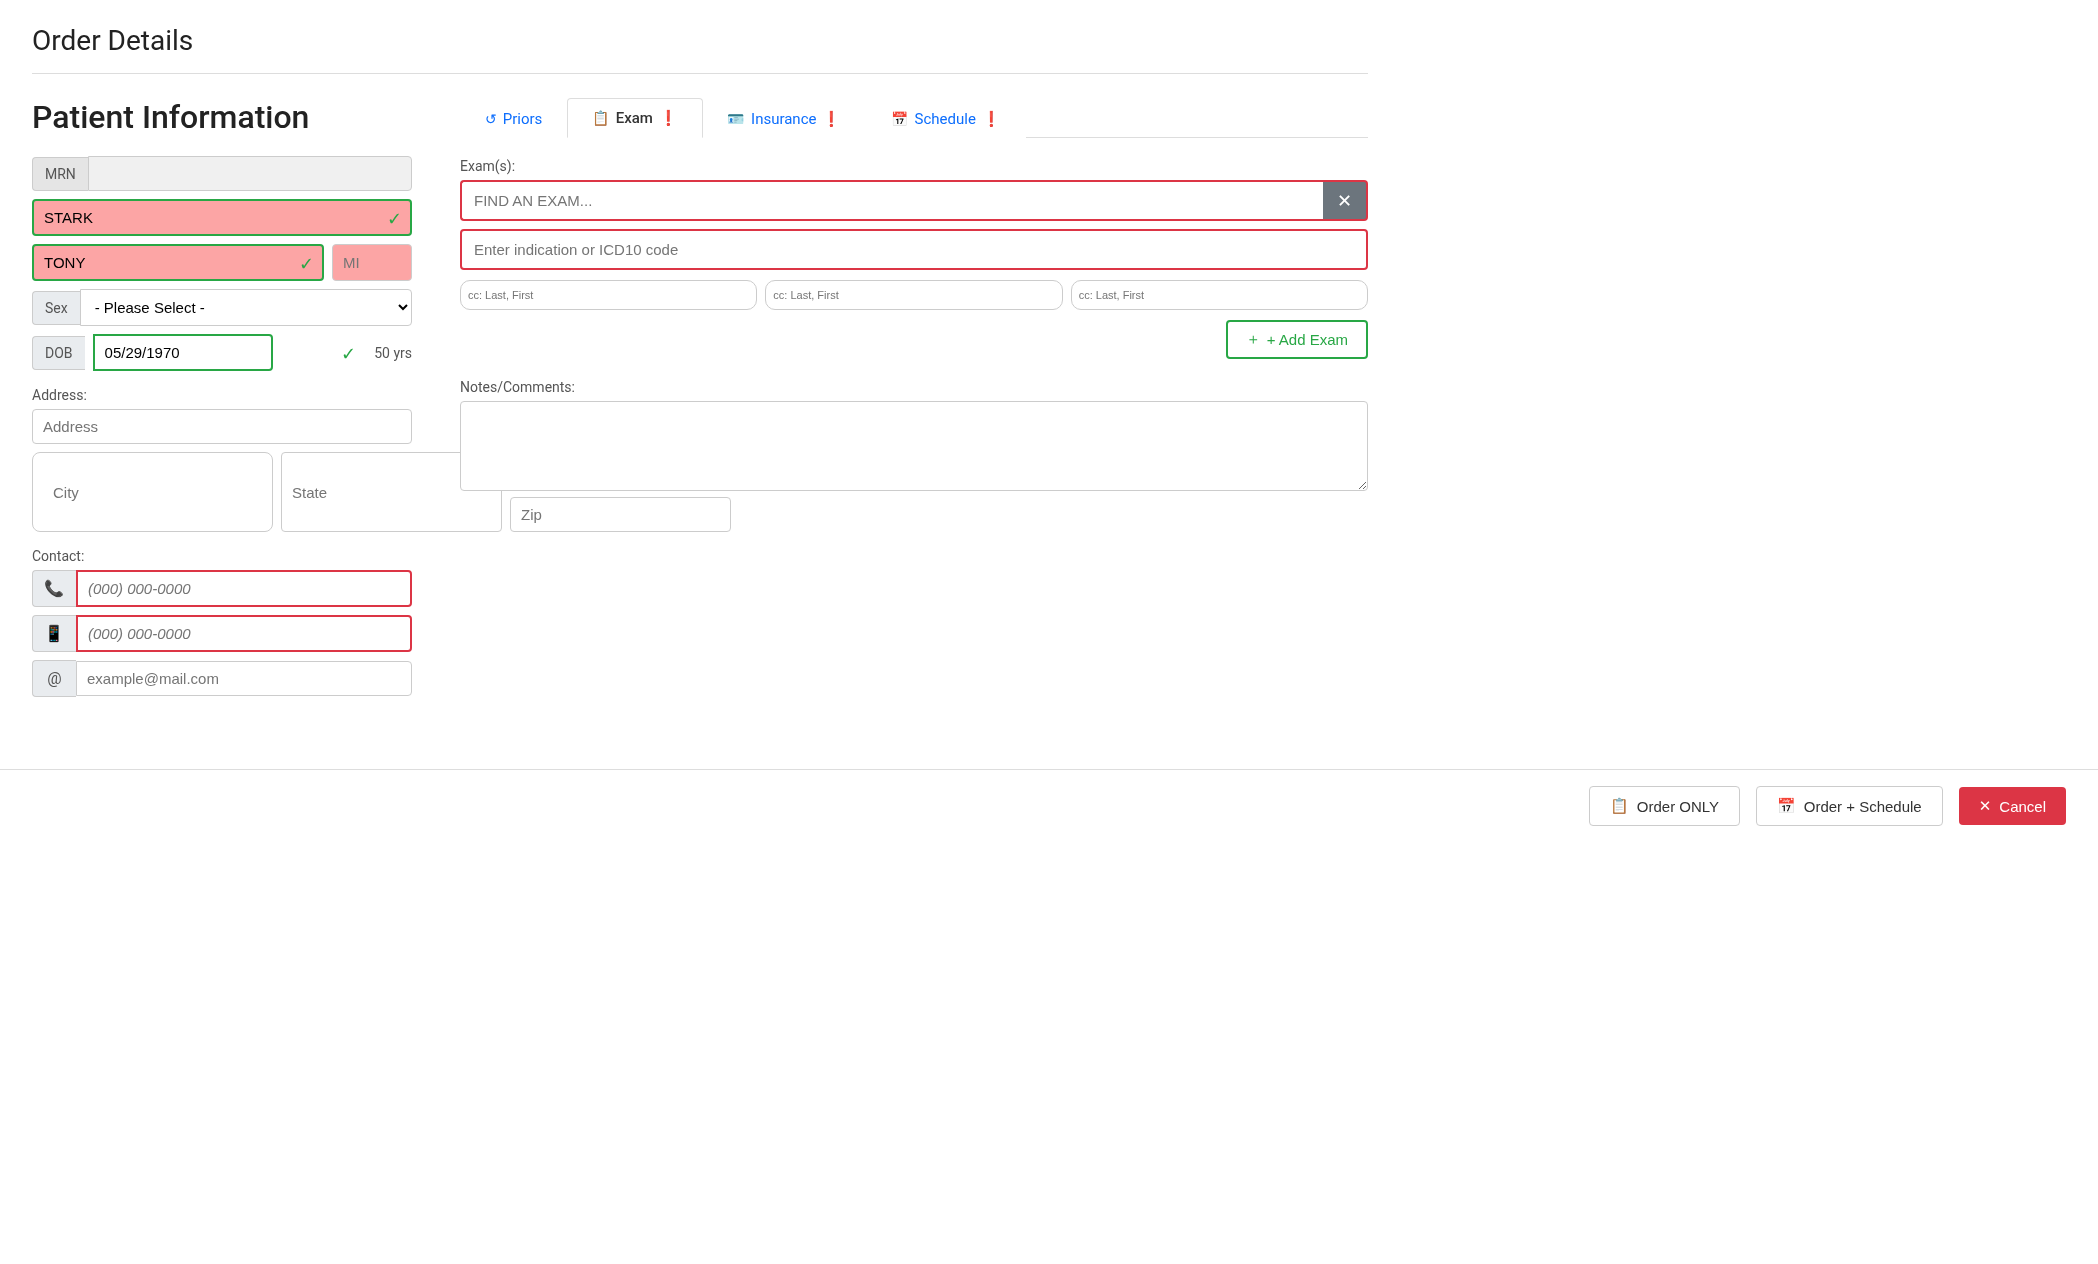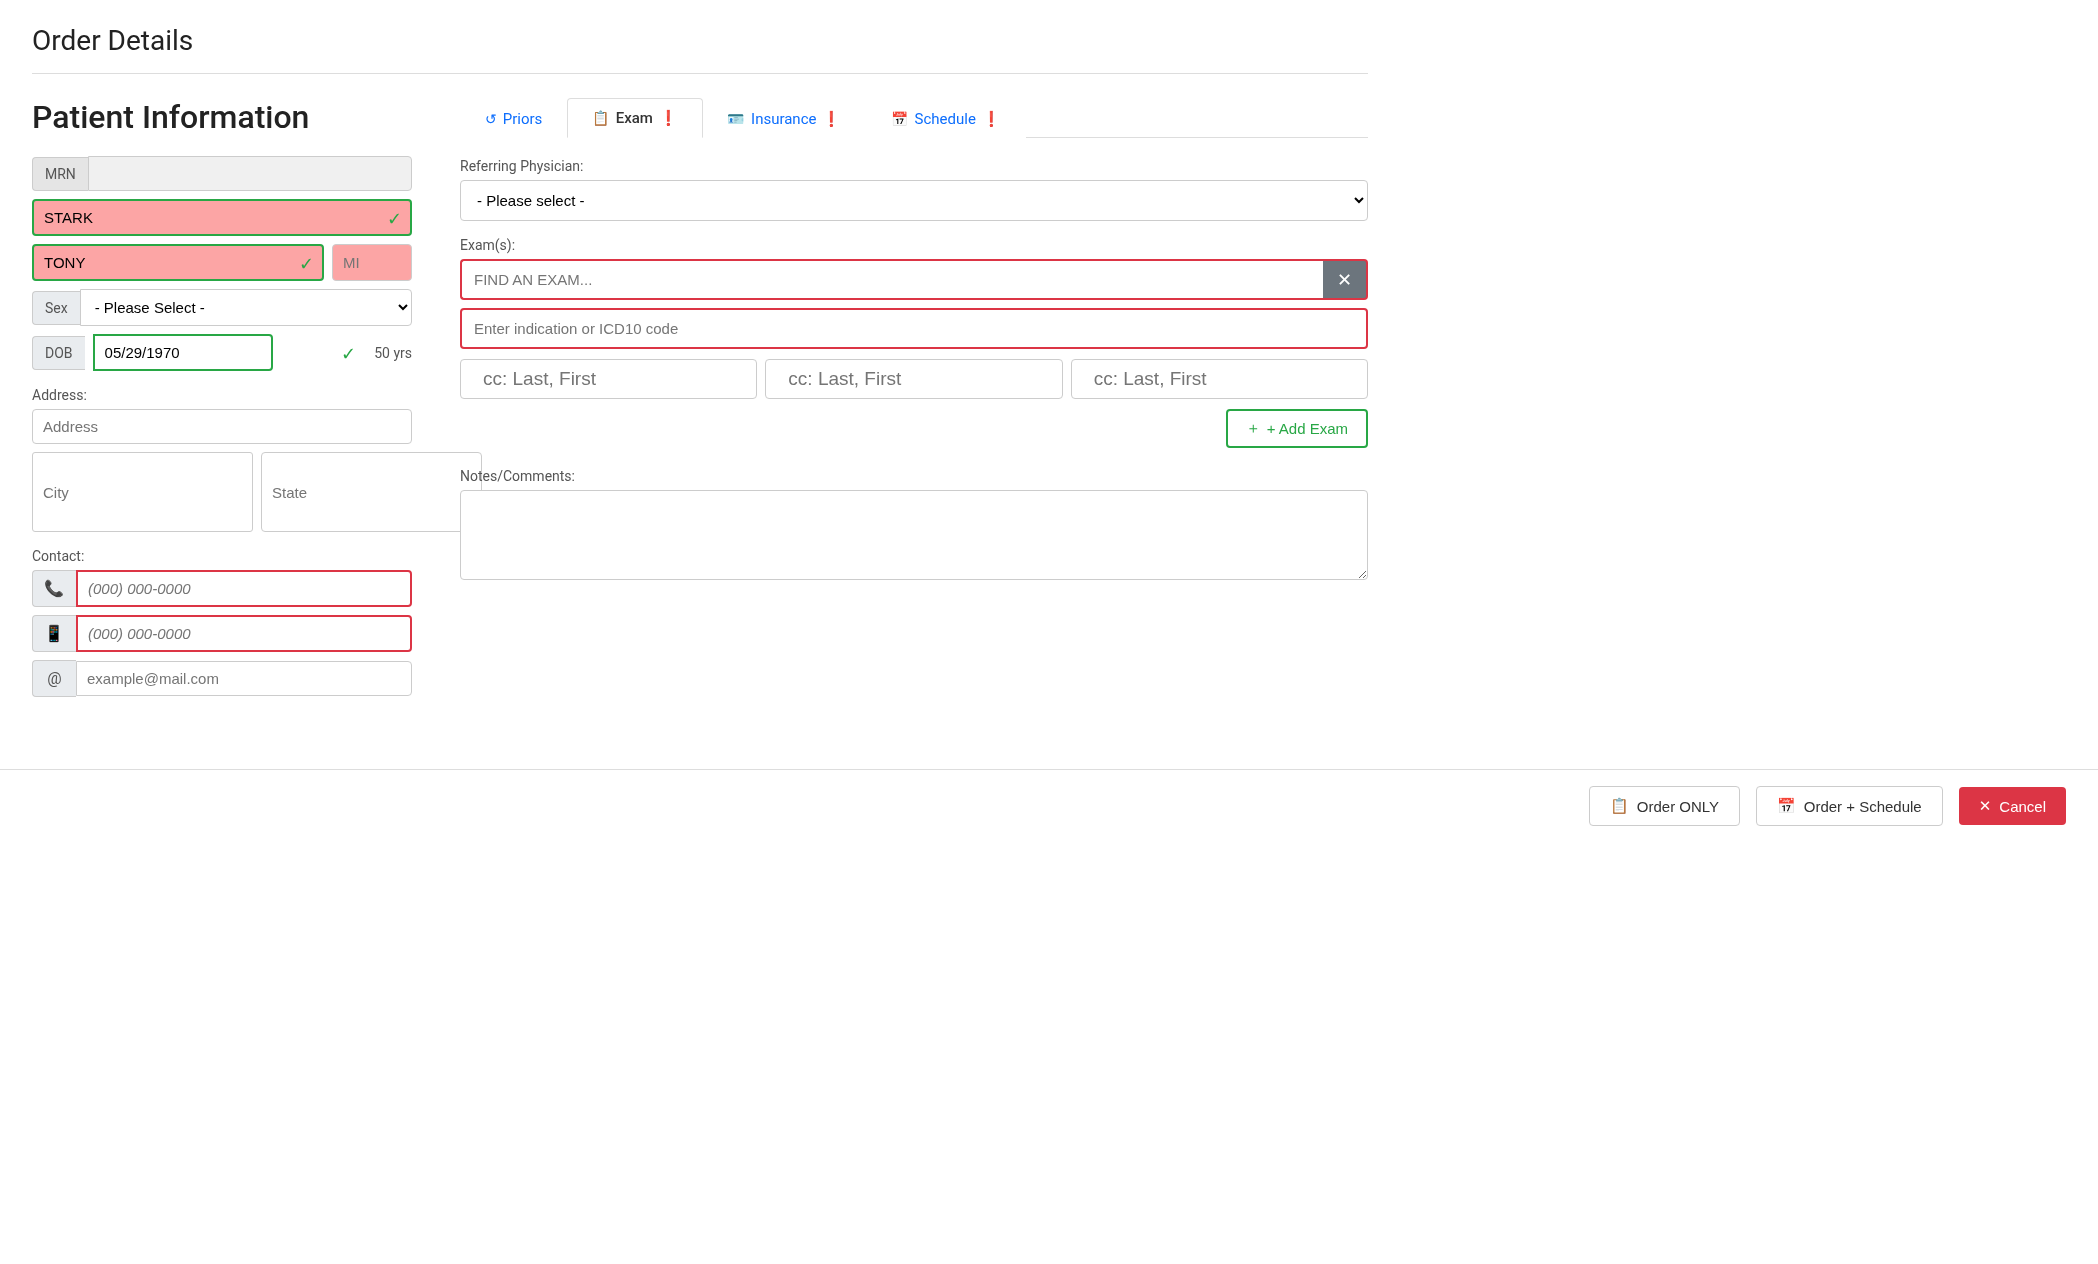--- a/index.html
+++ b/index.html
@@ -24,21 +24,21 @@
     .sex-select { border: 1px solid #ccc; border-radius: 0 4px 4px 0; padding: 8px 10px; font-size: 15px; flex: 1; background: #fff; }
     .dob-row { display: flex; align-items: center; margin-bottom: 16px; gap: 8px; }
     .dob-label { background: #e9ecef; border: 1px solid #ccc; border-right: none; padding: 8px 12px; border-radius: 4px 0 0 4px; font-size: 14px; color: #555; }
     .dob-input-wrap { position: relative; }
     .dob-input { border: 2px solid #28a745; border-radius: 0 4px 4px 0; padding: 8px 36px 8px 10px; font-size: 15px; width: 180px; }
     .age-label { font-size: 14px; color: #555; }
     .address-section { margin-bottom: 16px; }
     .address-label { font-size: 14px; color: #555; margin-bottom: 6px; }
     .address-input { width: 100%; border: 1px solid #ccc; border-radius: 4px; padding: 8px 10px; font-size: 15px; margin-bottom: 8px; }
     .city-state-row { display: flex; gap: 8px; }
-    .city-input { flex: 2; border: 1px solid #ccc; border-radius: 3px; padding: 8px 10px; font-size: 15px; }
+    .city-input { flex: 2; border: 1px solid #ccc; border-radius: 8px; padding: 8px 20px; font-size: 15px; }
     .state-input { flex: 1; border: 1px solid #ccc; border-radius: 4px; padding: 8px 10px; font-size: 15px; }
     .zip-input { flex: 1; border: 1px solid #ccc; border-radius: 4px; padding: 8px 10px; font-size: 15px; margin-top: 45px; }
     .contact-section { }
     .contact-label { font-size: 14px; color: #555; margin-bottom: 6px; }
     .contact-row { display: flex; align-items: center; margin-bottom: 8px; gap: 0; }
     .contact-icon { background: #e9ecef; border: 1px solid #ccc; border-right: none; padding: 8px 12px; border-radius: 4px 0 0 4px; font-size: 16px; color: #555; display: flex; align-items: center; justify-content: center; width: 44px; }
     .contact-input { border-radius: 0 4px 4px 0; flex: 1; padding: 8px 10px; font-size: 15px; }
     .contact-input.red-border { border: 2px solid #dc3545; font-style: italic; }
     .contact-input.normal-border { border: 1px solid #ccc; }
 
@@ -51,21 +51,21 @@
 
     
     .ref-phys-label { font-size: 14px; color: #555; margin-bottom: 6px; }
     .ref-phys-select { width: 100%; border: 1px solid #ccc; border-radius: 4px; padding: 10px 12px; font-size: 15px; margin-bottom: 16px; background: #fff; }
     .exams-label { font-size: 14px; color: #555; margin-bottom: 6px; }
     .exam-search-row { display: flex; margin-bottom: 8px; }
     .exam-search-input { flex: 1; border: 2px solid #dc3545; border-right: none; border-radius: 4px 0 0 4px; padding: 10px 12px; font-size: 15px; }
     .exam-search-btn { background: #6c757d; border: 2px solid #dc3545; border-left: none; border-radius: 0 4px 4px 0; color: #fff; padding: 0 14px; font-size: 18px; cursor: pointer; }
     .icd10-input { width: 100%; border: 2px solid #dc3545; border-radius: 4px; padding: 10px 12px; font-size: 15px; margin-bottom: 10px; }
     .cc-row { display: flex; gap: 8px; margin-bottom: 10px; }
-    .cc-input { flex: 1; border: 1px solid #ccc; border-radius: 4px; padding: 8px 22px; font-size: 19px; color: #aaa; }
+    .cc-input { flex: 1; border: 1px solid #ccc; border-radius: 10px; padding: 8px 7px; font-size: 11px; color: #aaa; }
     .add-exam-row { display: flex; justify-content: flex-end; margin-bottom: 20px; }
     .add-exam-btn { background: #fff; border: 2px solid #28a745; border-radius: 4px; color: #28a745; padding: 8px 18px; font-size: 15px; cursor: pointer; display: flex; align-items: center; gap: 6px; font-weight: 500; }
     .notes-label { font-size: 14px; color: #555; margin-bottom: 6px; }
     .notes-textarea { width: 100%; height: 90px; border: 1px solid #ccc; border-radius: 4px; padding: 10px 12px; font-size: 15px; resize: vertical; }
 
     
     .bottom-bar { display: flex; justify-content: flex-end; align-items: center; gap: 16px; padding: 16px 32px; border-top: 1px solid #ddd; margin-top: 40px; }
     .btn-order-only { background: #fff; border: 1px solid #ccc; border-radius: 4px; padding: 10px 20px; font-size: 15px; cursor: pointer; display: flex; align-items: center; gap: 8px; color: #333; }
     .btn-order-schedule { background: #fff; border: 1px solid #ccc; border-radius: 4px; padding: 10px 20px; font-size: 15px; cursor: pointer; display: flex; align-items: center; gap: 8px; color: #333; }
     .btn-cancel { background: #dc3545; border: none; border-radius: 4px; padding: 10px 20px; font-size: 15px; cursor: pointer; color: #fff; display: flex; align-items: center; gap: 8px; font-weight: 500; }
@@ -163,26 +163,20 @@
           <span>Insurance</span>
           <span class="exclamation">❗</span>
         </div>
         <div class="tab blue">
           <span style="font-size:14px;">📅</span>
           <span>Schedule</span>
           <span class="exclamation">❗</span>
         </div>
       </div>
 
-      <div>
-        <div class="ref-phys-label">Referring Physician:</div>
-        <select class="ref-phys-select">
-          <option>- Please select -</option>
-        </select>
-      </div>
 
       <div>
         <div class="exams-label">Exam(s):</div>
         <div class="exam-search-row">
           <input class="exam-search-input" type="text" placeholder="FIND AN EXAM..." style="">
           <button class="exam-search-btn">✕</button>
         </div>
         <input class="icd10-input" type="text" placeholder="Enter indication or ICD10 code" style="">
         <div class="cc-row">
           <input class="cc-input" type="text" placeholder="cc: Last, First" style="">

